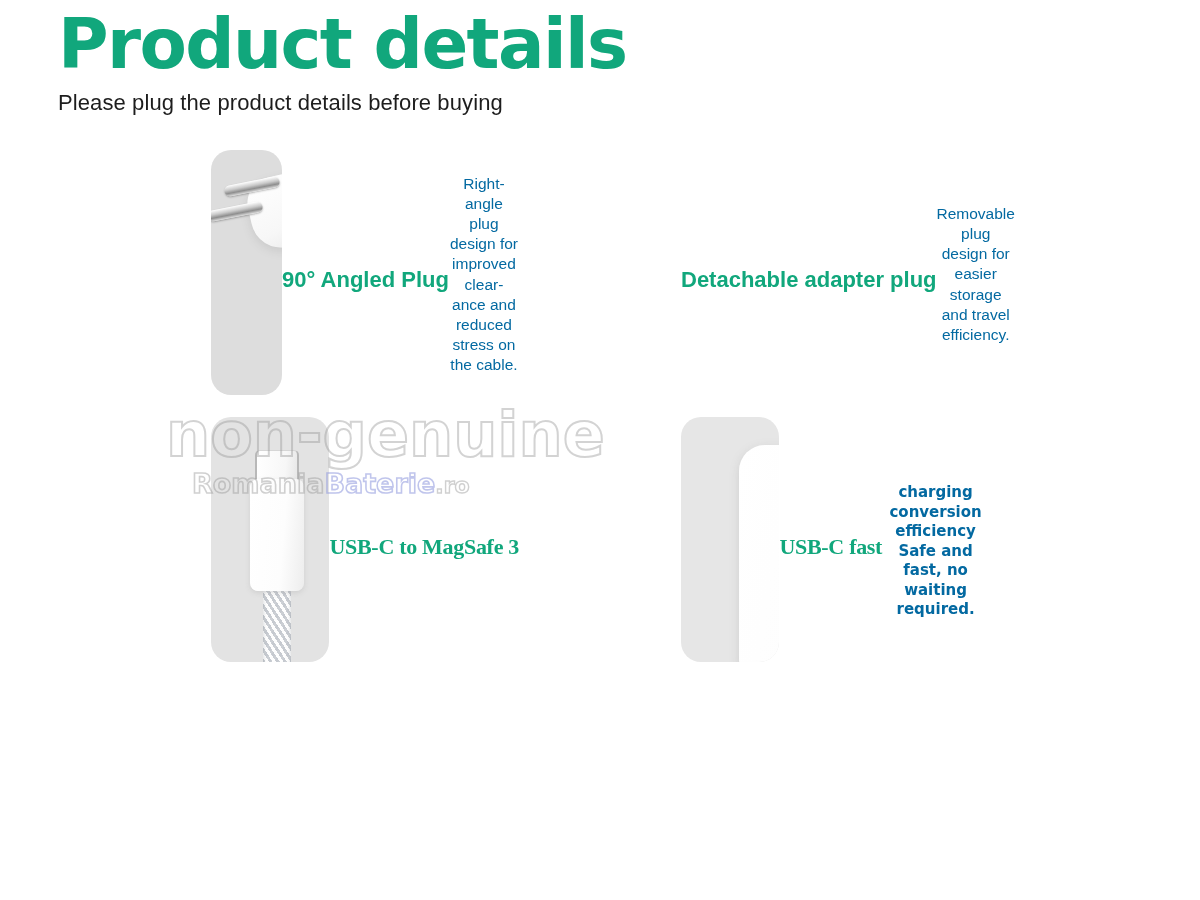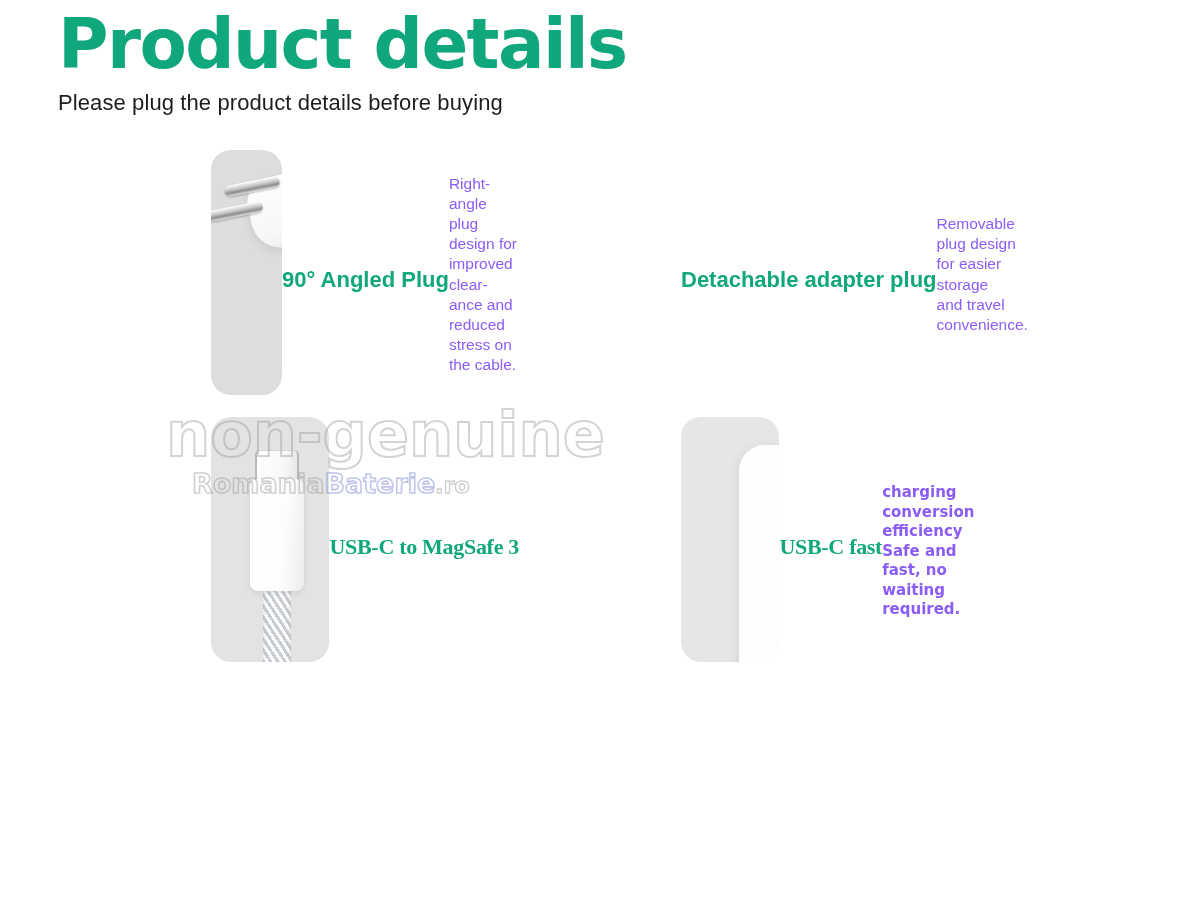--- a/index.html
+++ b/index.html
@@ -93,22 +93,22 @@
   }
 
   .feature-title.rounded {
     font-family: Liberation Serif, serif;
     letter-spacing: -0.3px;
   }
 
   .feature-desc {
     margin-top: 4px;
     font-size: 15.5px;
-    color: #8b5cf6;
-    text-align: left;
+    color: #0369a1;
+    text-align: center;
     line-height: 1.30;
     width: 300px;
   }
 
   .feature-desc.rounded {
     font-family: "DejaVu Sans", sans-serif;
     font-weight: bold;
     font-size: 15px;
     width: 312px;
   }
@@ -456,21 +456,21 @@
                 <stop offset="45%" stop-color="#3fcf94" stop-opacity="0.95"></stop>
                 <stop offset="100%" stop-color="#22c07f"></stop>
               </linearGradient>
             </defs>
             <path d="M0 20 L62 20 L62 2 L116 33 L62 64 L62 46 L0 46 Z" fill="url(#agrad)"></path>
           </svg>
         </div>
         <div class="feature-title wide">Detachable adapter plug</div>
         <div class="feature-desc wide">
           <span>Removable plug design for easier storage</span><br>
-          <span>and travel convenience.</span>
+          <span>and travel efficiency.</span>
         </div>
       </div>
 
     </div>
 
     <div class="row row-2">
 
       <div class="feature">
         <div class="thumb c3">
           <div class="braid b1"></div>

